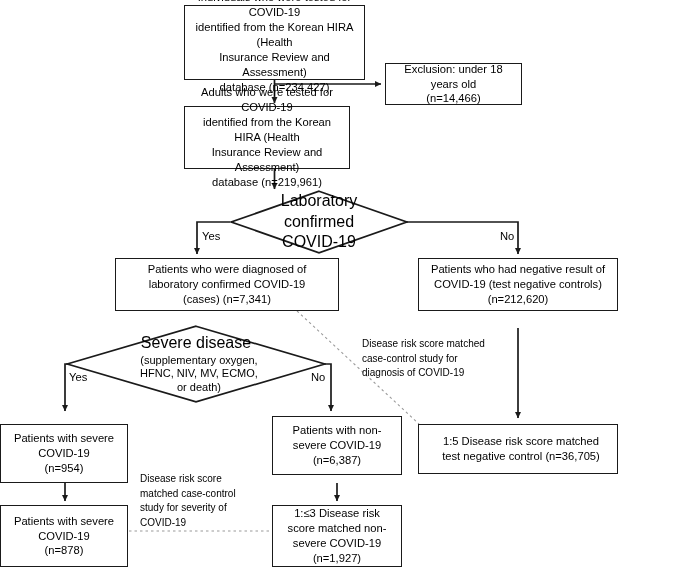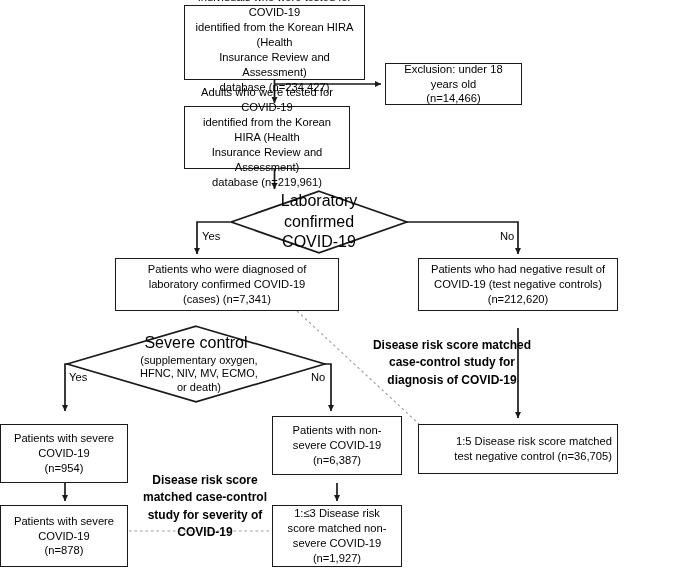--- a/index.html
+++ b/index.html
@@ -2,30 +2,30 @@
 <html><head>
 <meta charset="utf-8">
 <style>
   html,body{margin:0;padding:0;background:#fff;}
   body{width:680px;height:568px;font-family:"Liberation Sans","DejaVu Sans",sans-serif;color:#000;}
   #canvas{position:relative;width:680px;height:568px;overflow:hidden;background:#fff;}
   svg.edges{position:absolute;left:0;top:0;width:680px;height:568px;pointer-events:none;}
   .node{position:absolute;box-sizing:border-box;border:1.6px solid #1a1a1a;background:#fff;
         display:flex;align-items:center;justify-content:center;text-align:center;
         font-size:11.2px;line-height:1.33;padding:3px 5px;}
-  .node.leftal{justify-content:flex-start;text-align:right;padding-left:11px;}
+  .node.leftal{justify-content:flex-start;text-align:center;padding-left:11px;}
   .node span{display:block;width:100%;}
   .diamond{position:absolute;}
   .diamond .dtext{position:absolute;left:0;top:0;width:100%;height:100%;
         display:flex;flex-direction:column;align-items:center;justify-content:center;
         text-align:center;font-size:11.2px;line-height:1.3;}
   .dtext .d1{font-size:16px;}
   .dtext .d2{font-size:11px;line-height:1.26;margin-left:6px;}
   .edgelabel{position:absolute;font-size:11.2px;line-height:1;background:transparent;}
-  .annot{position:absolute;font-size:12px;font-weight:bold;line-height:1.45;text-align:center;}
+  .annot{position:absolute;font-size:10px;font-weight:normal;line-height:1.45;}
 </style>
 </head>
 <body>
 
 <div id="canvas">
 
   <svg class="edges" viewBox="0 0 680 568">
     <defs>
       <marker id="arr" markerWidth="9" markerHeight="9" refX="6.4" refY="3.2" orient="auto" markerUnits="userSpaceOnUse">
         <path d="M0,0 L6.6,3.2 L0,6.4 z" fill="#1a1a1a"></path>
@@ -90,21 +90,21 @@
 
   <div class="node" style="left:418px;top:258px;width:200px;height:53px;">
     <span>Patients who had negative result of<br>COVID-19 (test negative controls)<br>(n=212,620)</span>
   </div>
 
   <div class="diamond" style="left:66px;top:325px;width:260px;height:78px;">
     <svg width="260" height="78" viewBox="0 0 260 78">
       <polygon points="130,1.2 258.8,39 130,76.8 1.2,39" fill="#fff" stroke="#1a1a1a" stroke-width="1.7"></polygon>
     </svg>
     <div class="dtext">
-      <span class="d1">Severe control</span>
+      <span class="d1">Severe disease</span>
       <span class="d2">(supplementary oxygen,<br>HFNC, NIV, MV, ECMO,<br>or death)</span>
     </div>
   </div>
   <div class="edgelabel" style="left:69px;top:372px;">Yes</div>
   <div class="edgelabel" style="left:311px;top:372px;">No</div>
 
   <div class="node" style="left:0px;top:424px;width:128px;height:59px;">
     <span>Patients with severe<br>COVID-19<br>(n=954)</span>
   </div>
 

